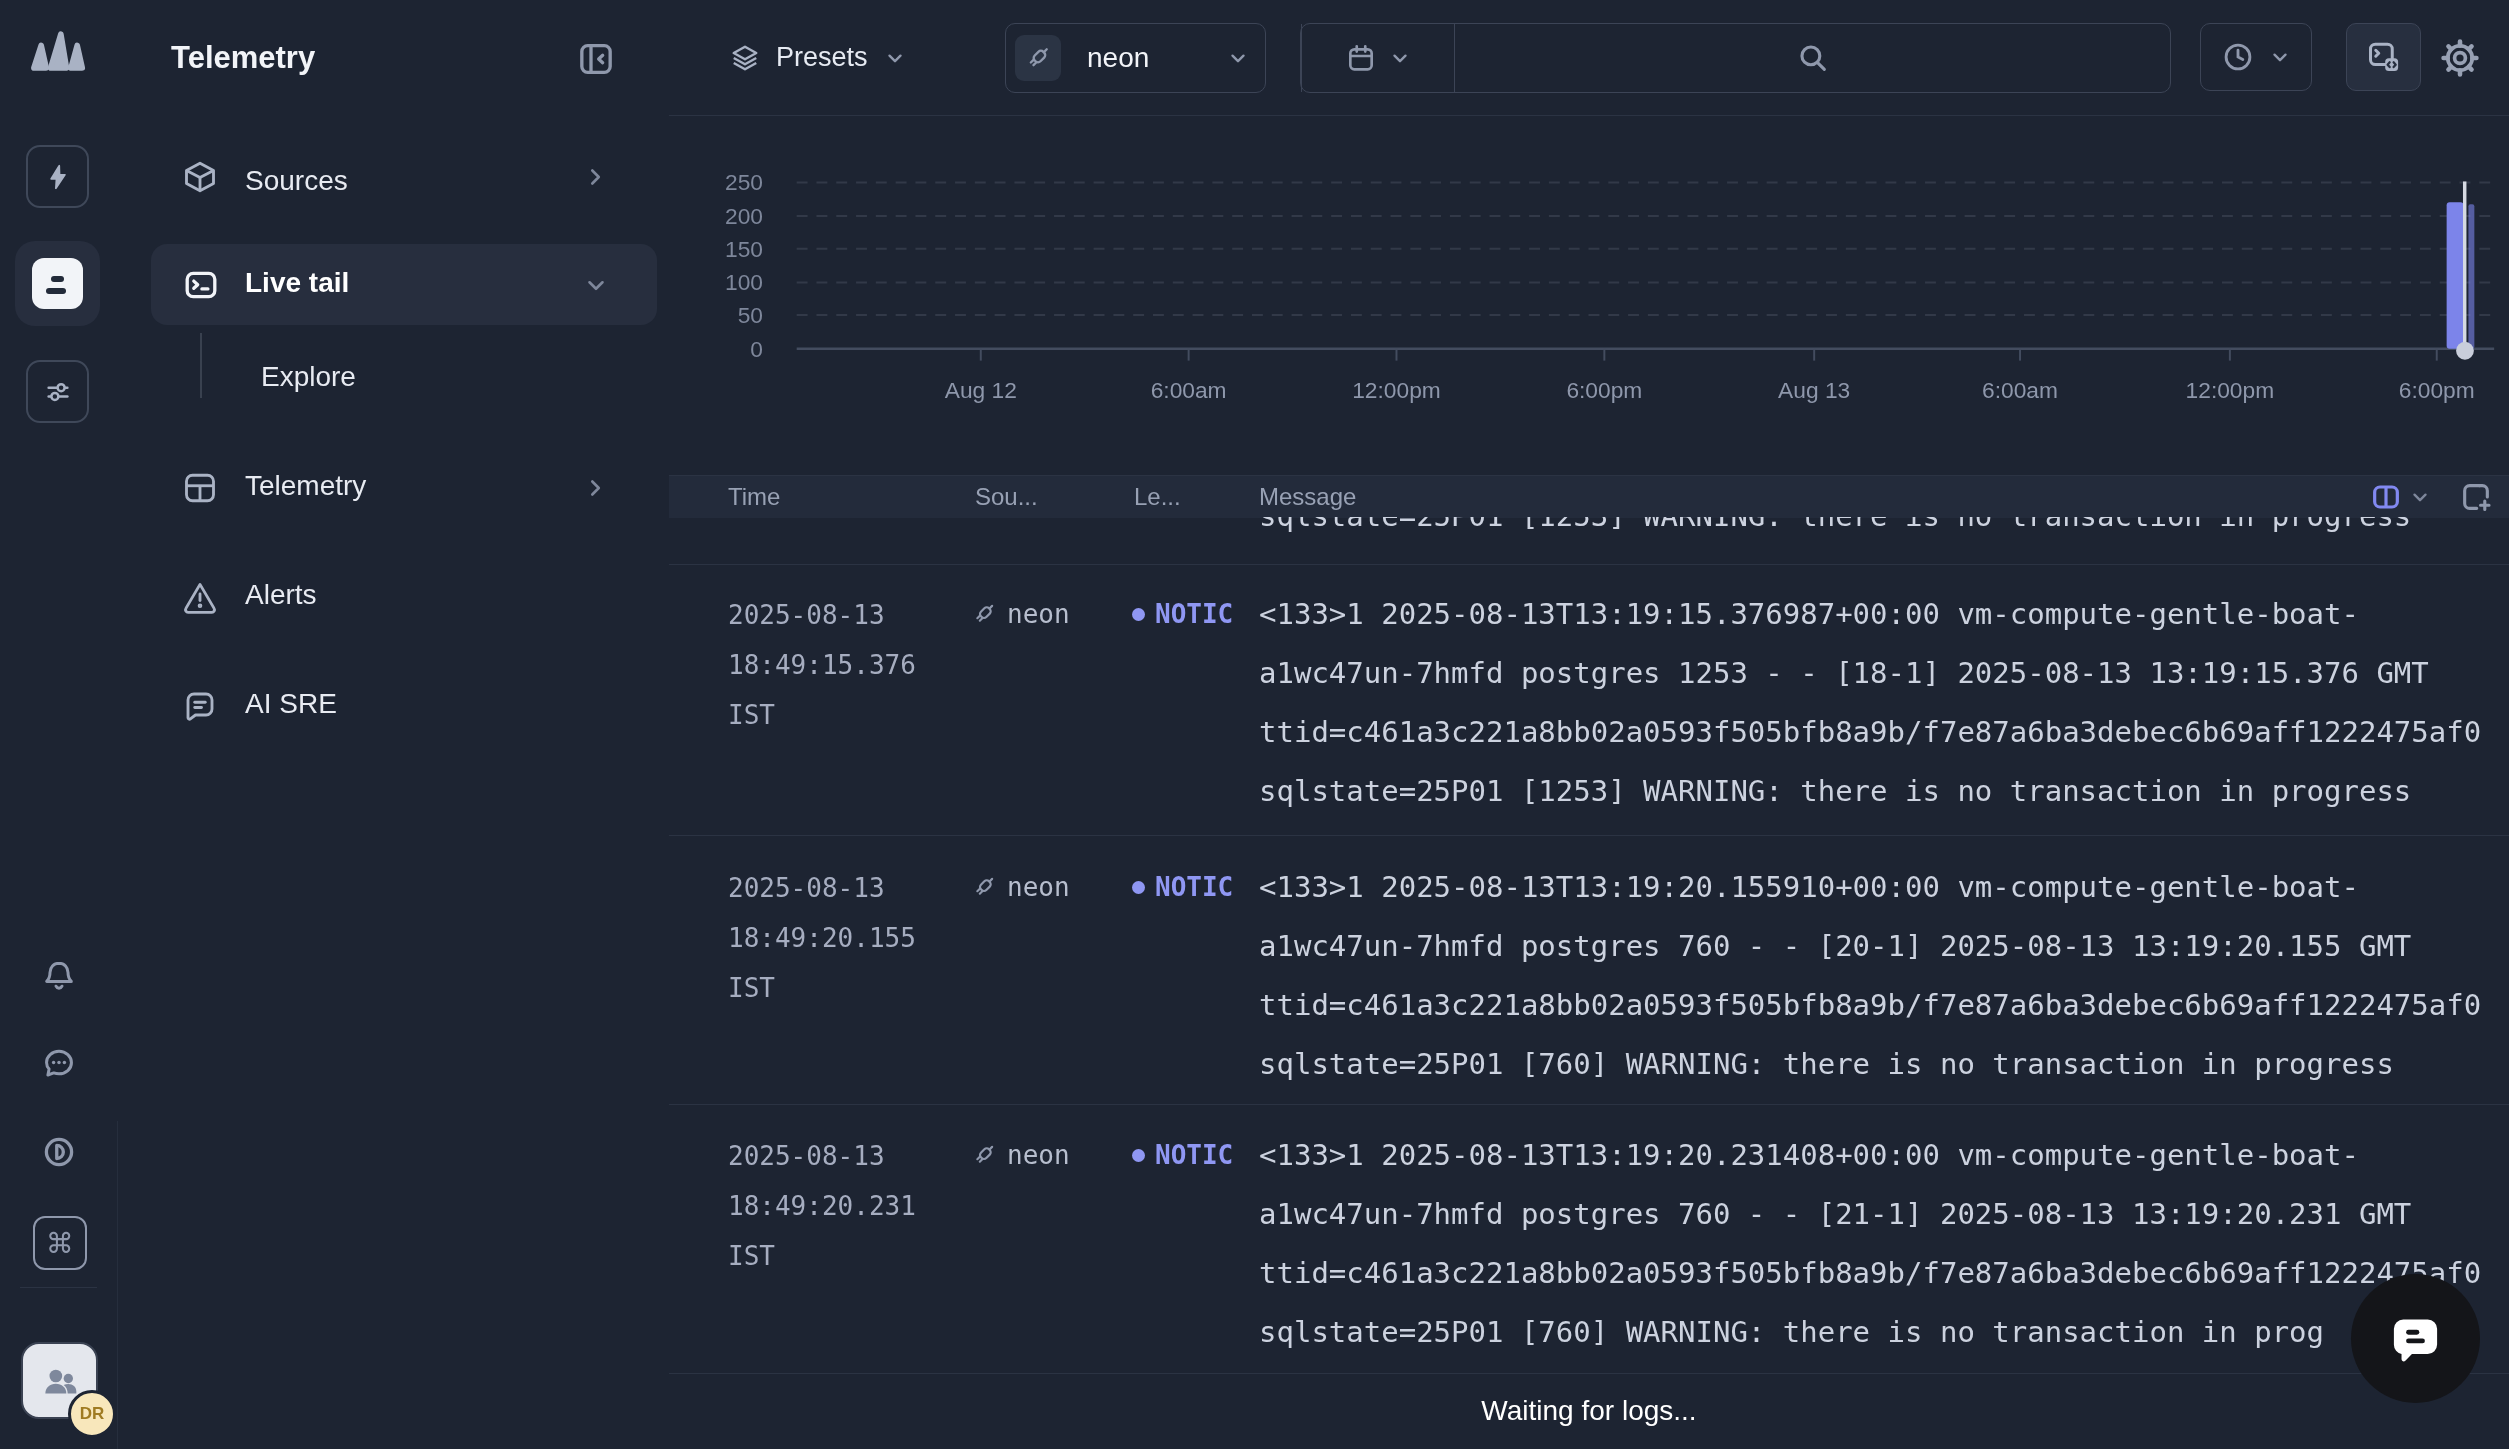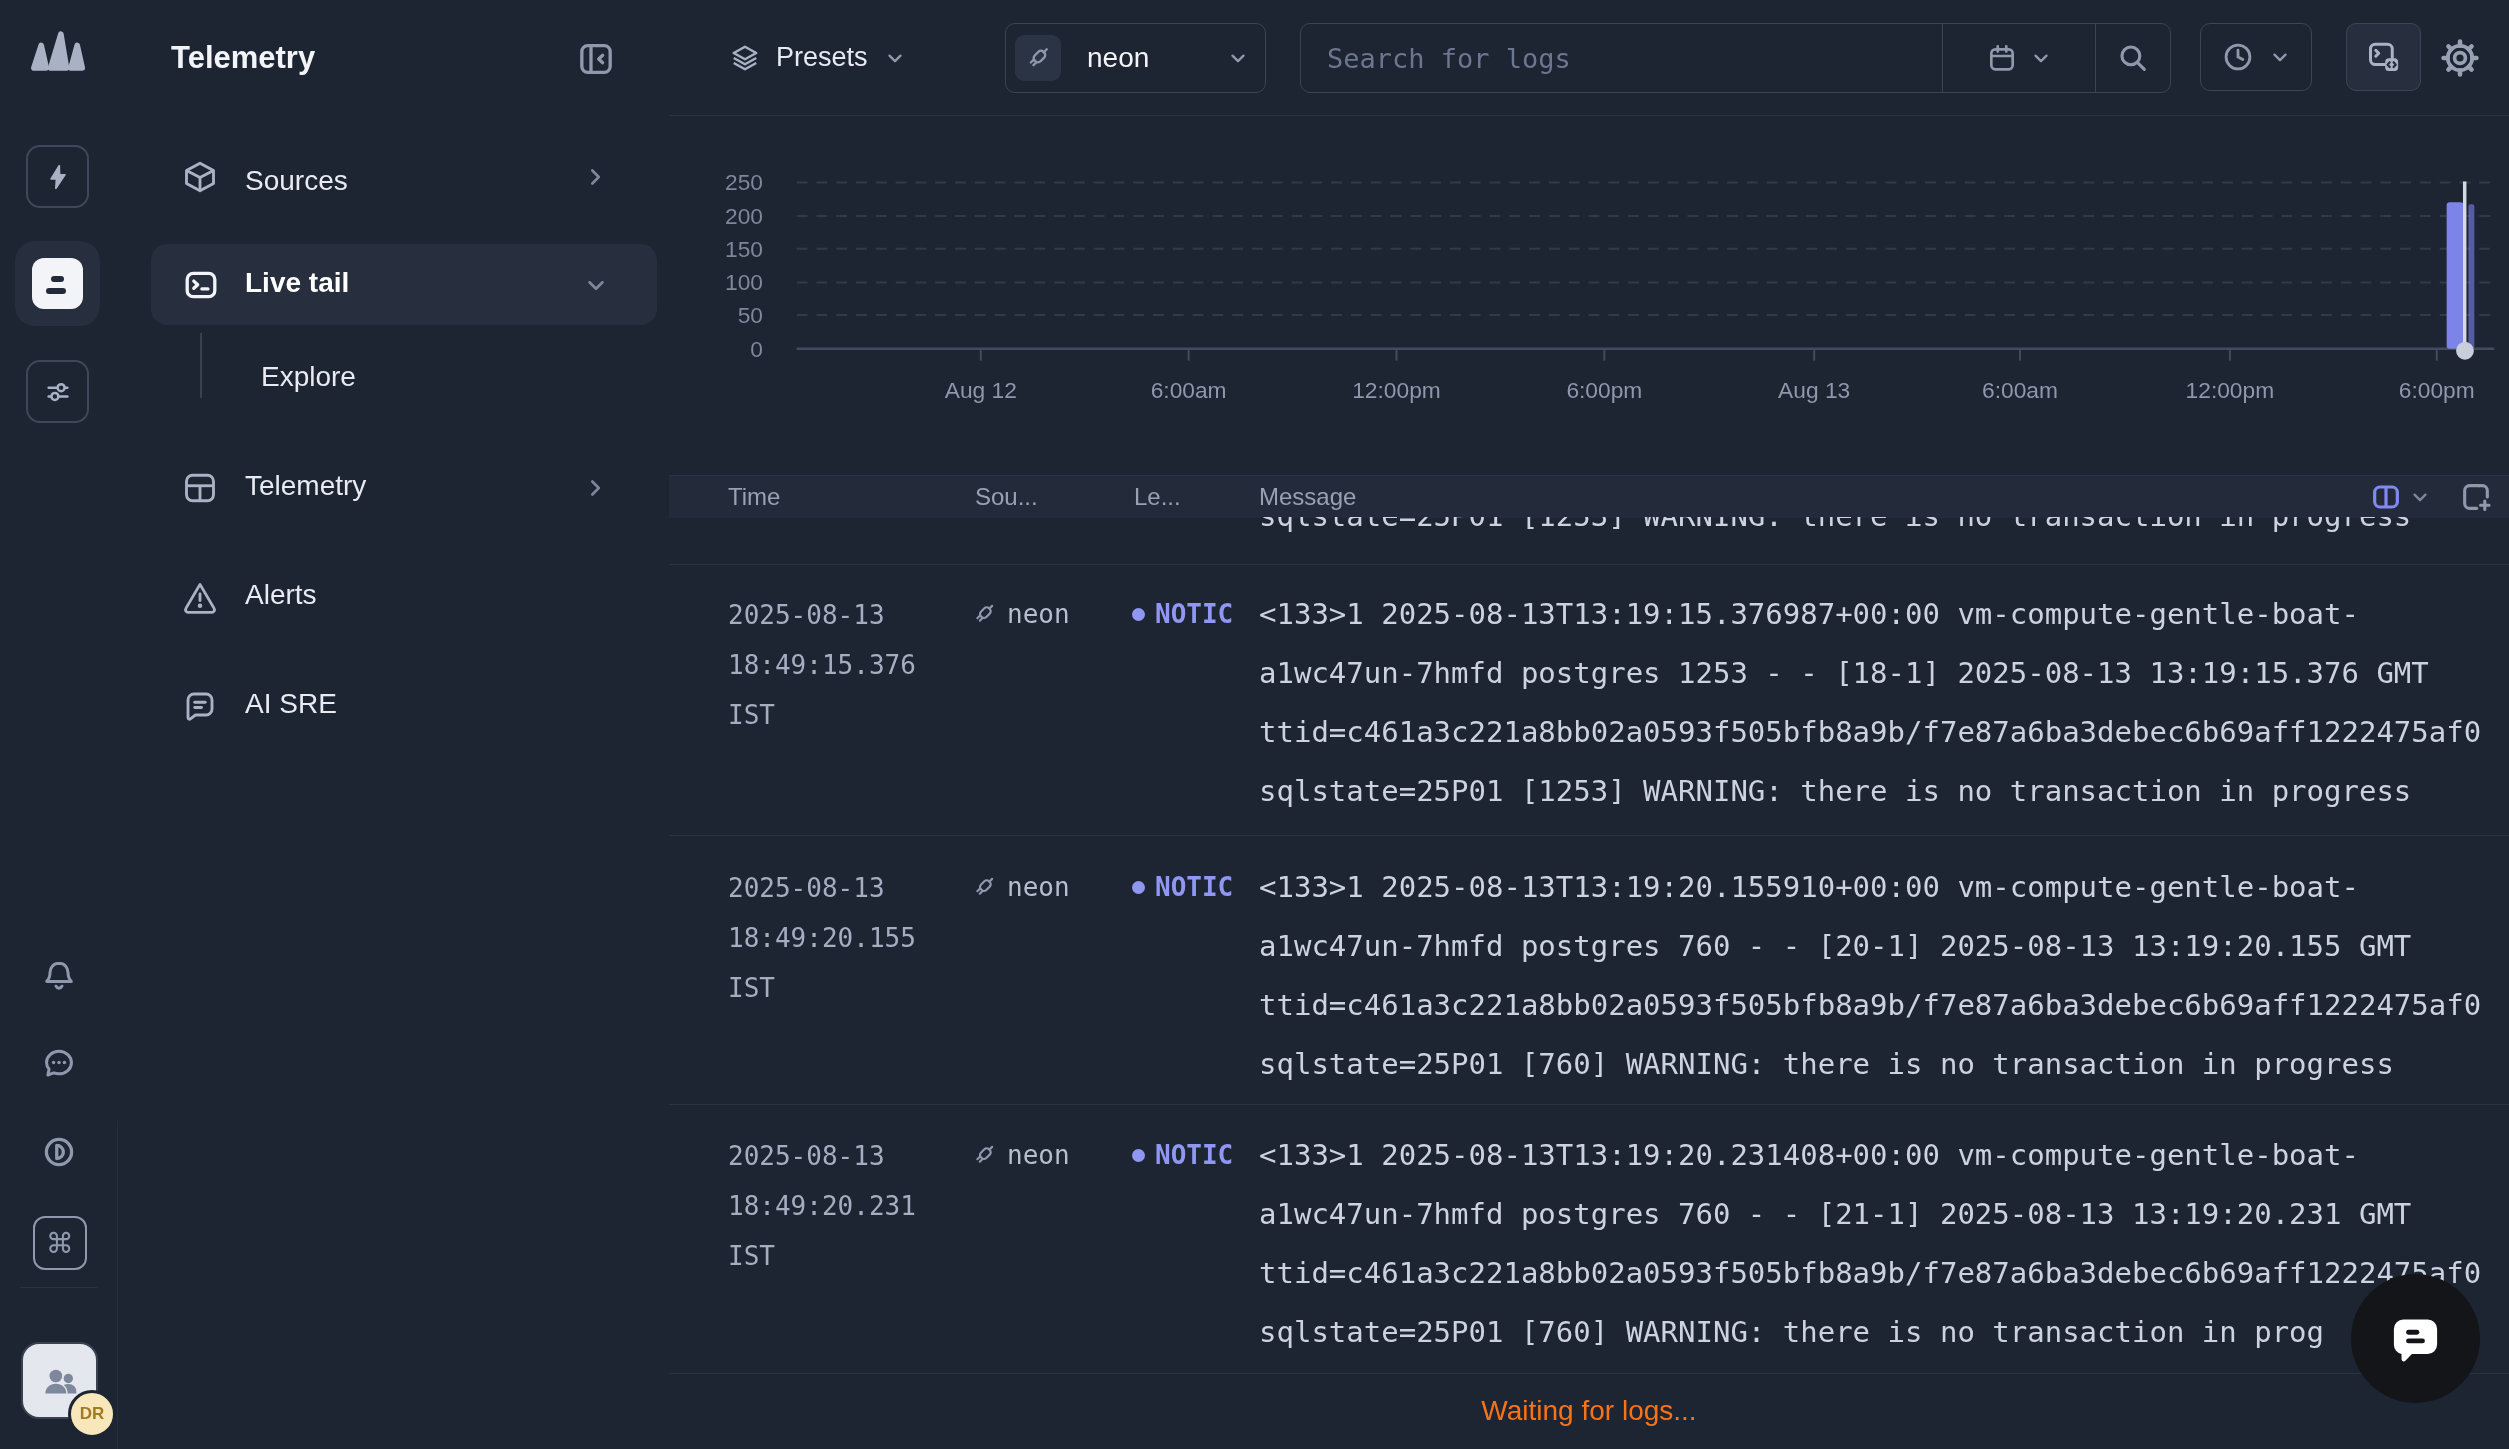--- a/index.html
+++ b/index.html
@@ -77,21 +77,21 @@
         font-family:"DejaVu Sans Mono","Liberation Mono",monospace;font-size:26px;color:#a6adc0;}
   .c-src{position:absolute;left:302px;top:36px;display:flex;align-items:center;gap:10px;color:#8f98ac;}
   .c-src .nm{font-family:"DejaVu Sans Mono","Liberation Mono",monospace;font-size:26px;color:#b7bece;}
   .c-lvl{position:absolute;left:463px;top:36px;display:flex;align-items:center;gap:10px;}
   .lvl-dot{width:13px;height:13px;border-radius:50%;background:#8f97f3;}
   .lvl-txt{font-family:"DejaVu Sans Mono","Liberation Mono",monospace;font-size:26px;font-weight:700;color:#8f97f3;}
   .c-msg{position:absolute;left:590px;top:22px;right:0;overflow:hidden;}
   .c-msg div{line-height:59px;white-space:pre;
         font-family:"DejaVu Sans Mono","Liberation Mono",monospace;font-size:29px;color:#ccd2df;}
   .tfoot{position:absolute;left:0;top:1373px;width:1840px;height:76px;display:flex;align-items:center;justify-content:center;}
-  .waiting{font-size:28px;font-weight:500;color:#f97316;}
+  .waiting{font-size:28px;font-weight:500;color:#ffffff;}
   
   .chat-fab{position:absolute;left:2351px;top:1274px;width:129px;height:129px;border-radius:50%;background:#141519;
         border:none;display:flex;align-items:center;justify-content:center;cursor:pointer;z-index:9;}
 </style>
 </head>
 <body>
 
 <aside class="rail">
   <div class="abs" style="left:26px;top:26px;width:63px;height:61px;">
     <svg viewBox="0 0 56 44" width="63" height="50">
@@ -277,21 +277,20 @@
           </g>
         </svg>
       </span>
       <span class="src-name">neon</span>
       <svg class="chev18 src-chev" viewBox="0 0 24 24" fill="none" stroke="#8f98ac" stroke-width="2.6" stroke-linecap="round" stroke-linejoin="round">
           <path d="M6 9.5 L12 15.5 L18 9.5"></path>
         </svg>
     </div>
 
     <div class="search-group">
-      <input class="search-input" value="" placeholder="Search for logs" style="">
       <div class="seg-div"></div>
       <div class="seg cal">
         <svg viewBox="0 0 24 24" width="32" height="32" fill="none" stroke="currentColor" stroke-width="2" stroke-linecap="round">
           <rect x="4" y="5.5" width="16" height="15" rx="3"></rect>
           <path d="M4 10.5 h16 M8.8 3.2 v4 M15.2 3.2 v4"></path>
         </svg>
         <svg class="chev18" viewBox="0 0 24 24" fill="none" stroke="currentColor" stroke-width="2.6" stroke-linecap="round" stroke-linejoin="round">
             <path d="M6 9.5 L12 15.5 L18 9.5"></path>
           </svg>
       </div>

